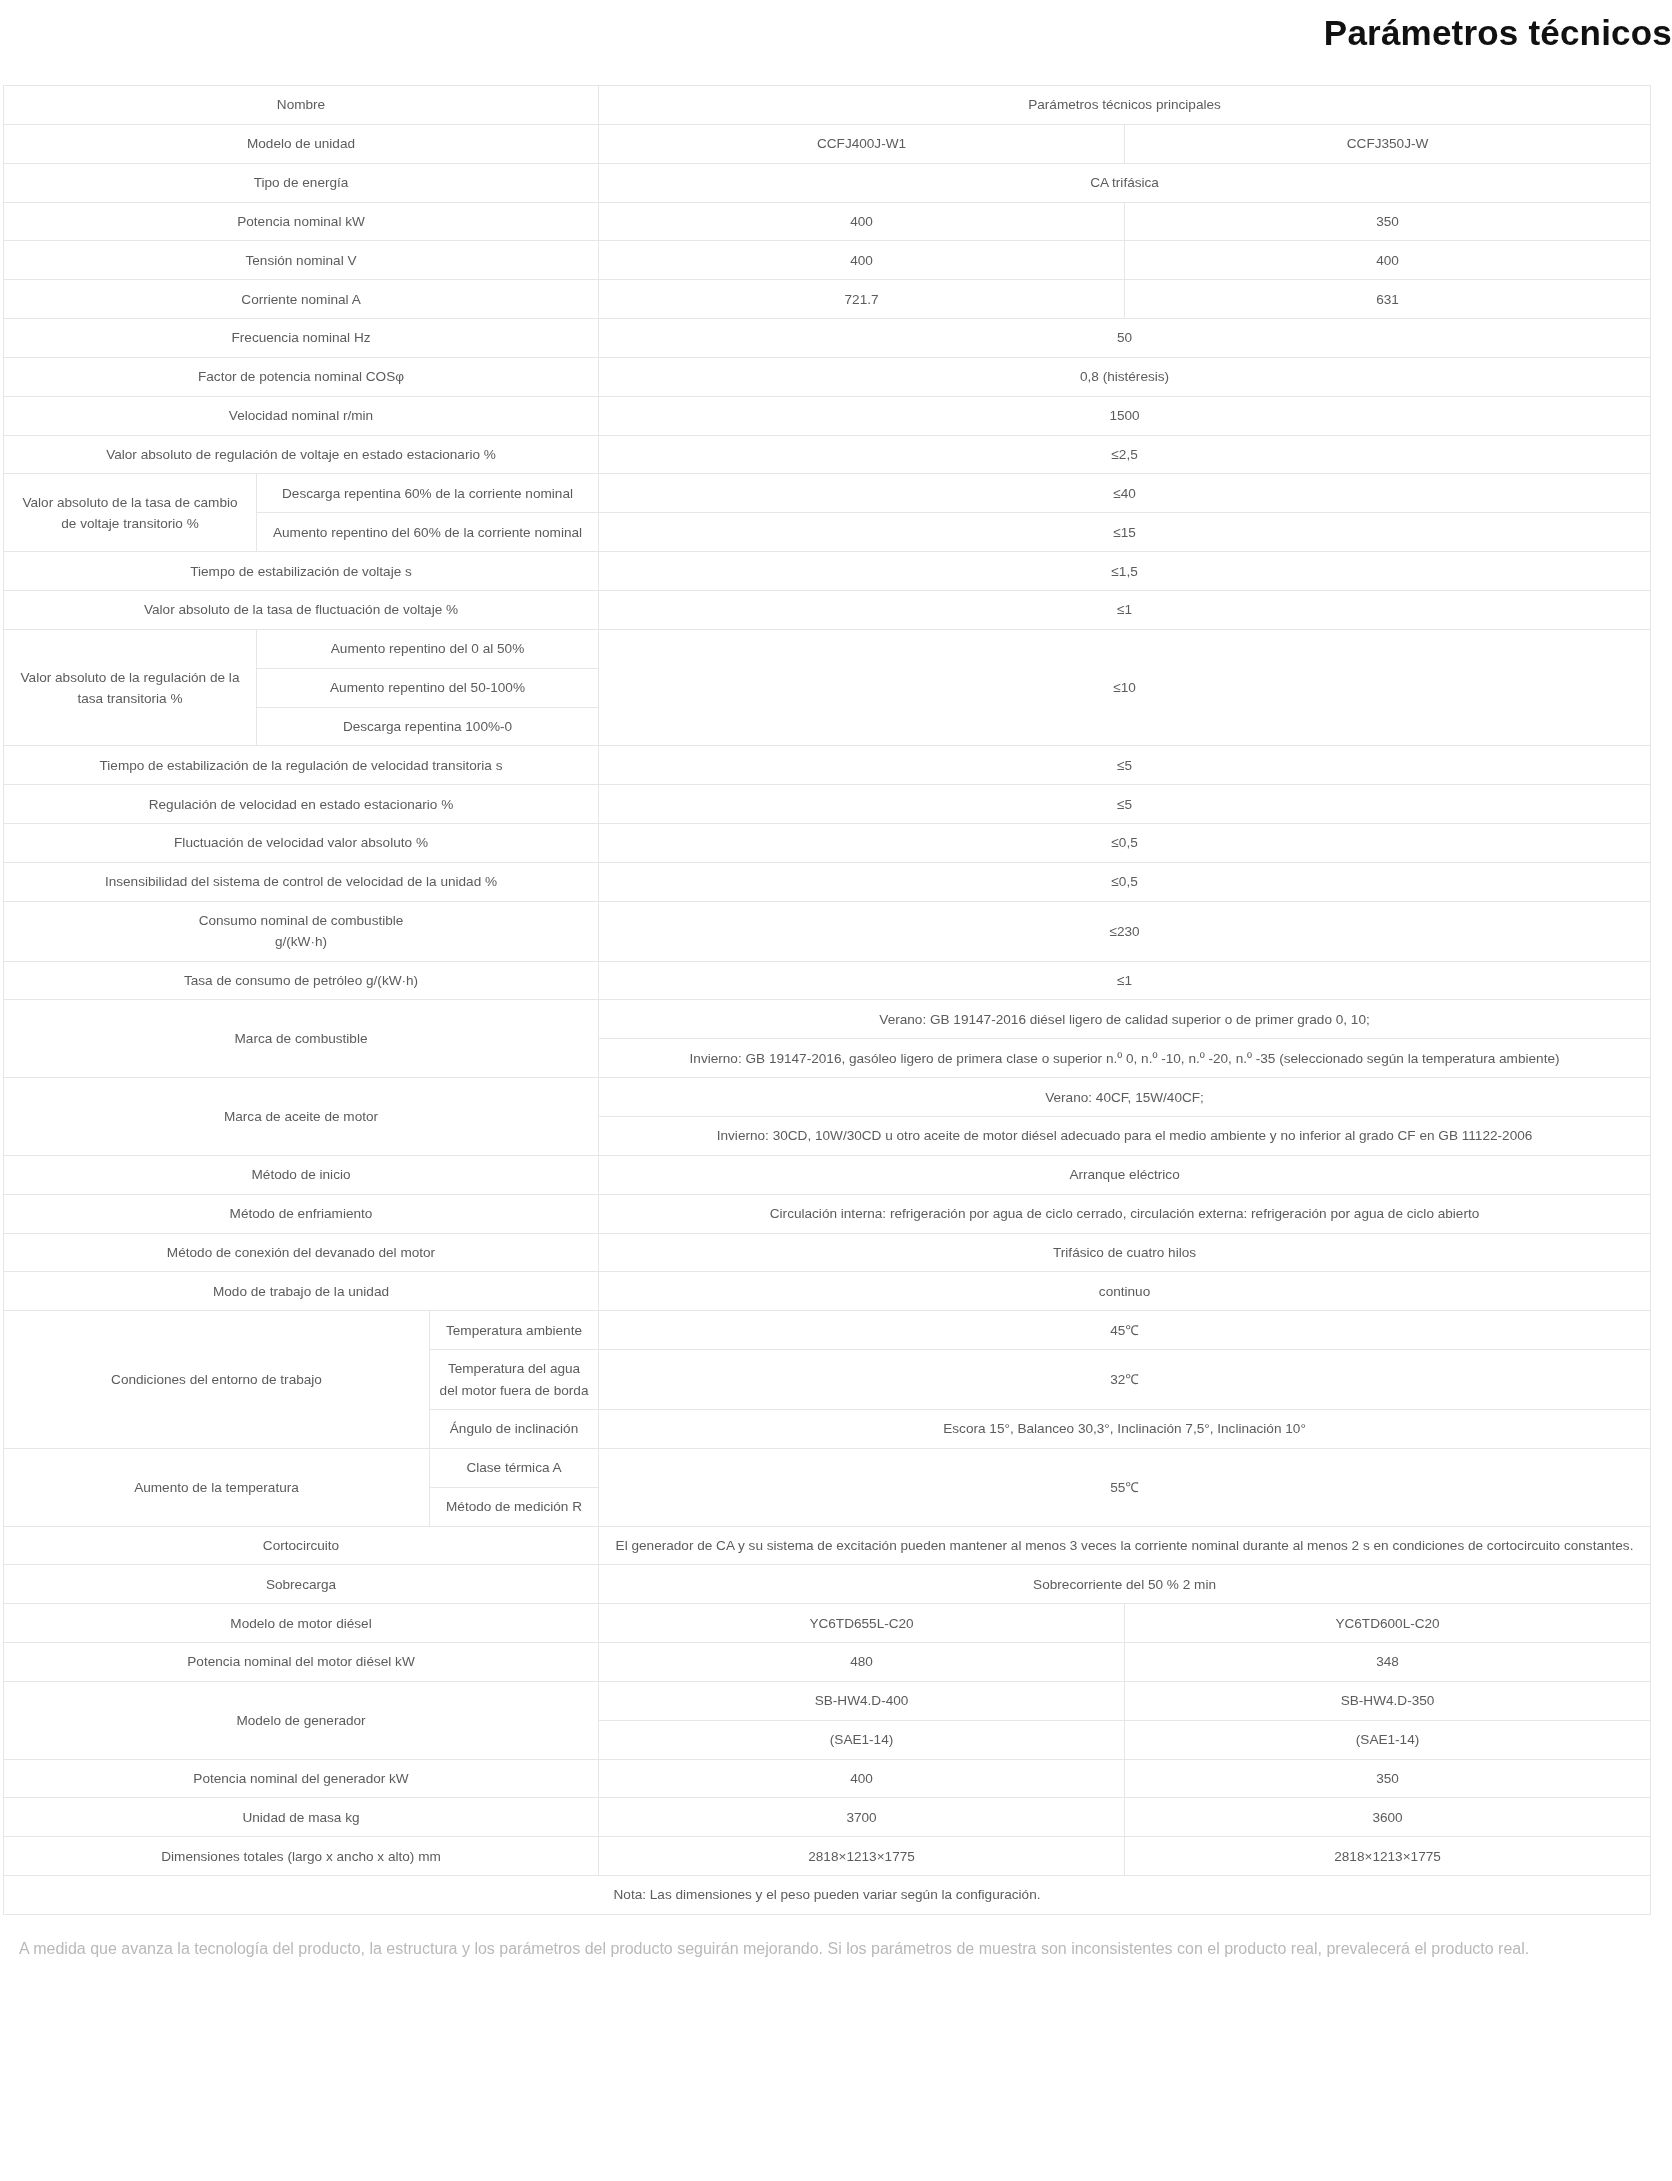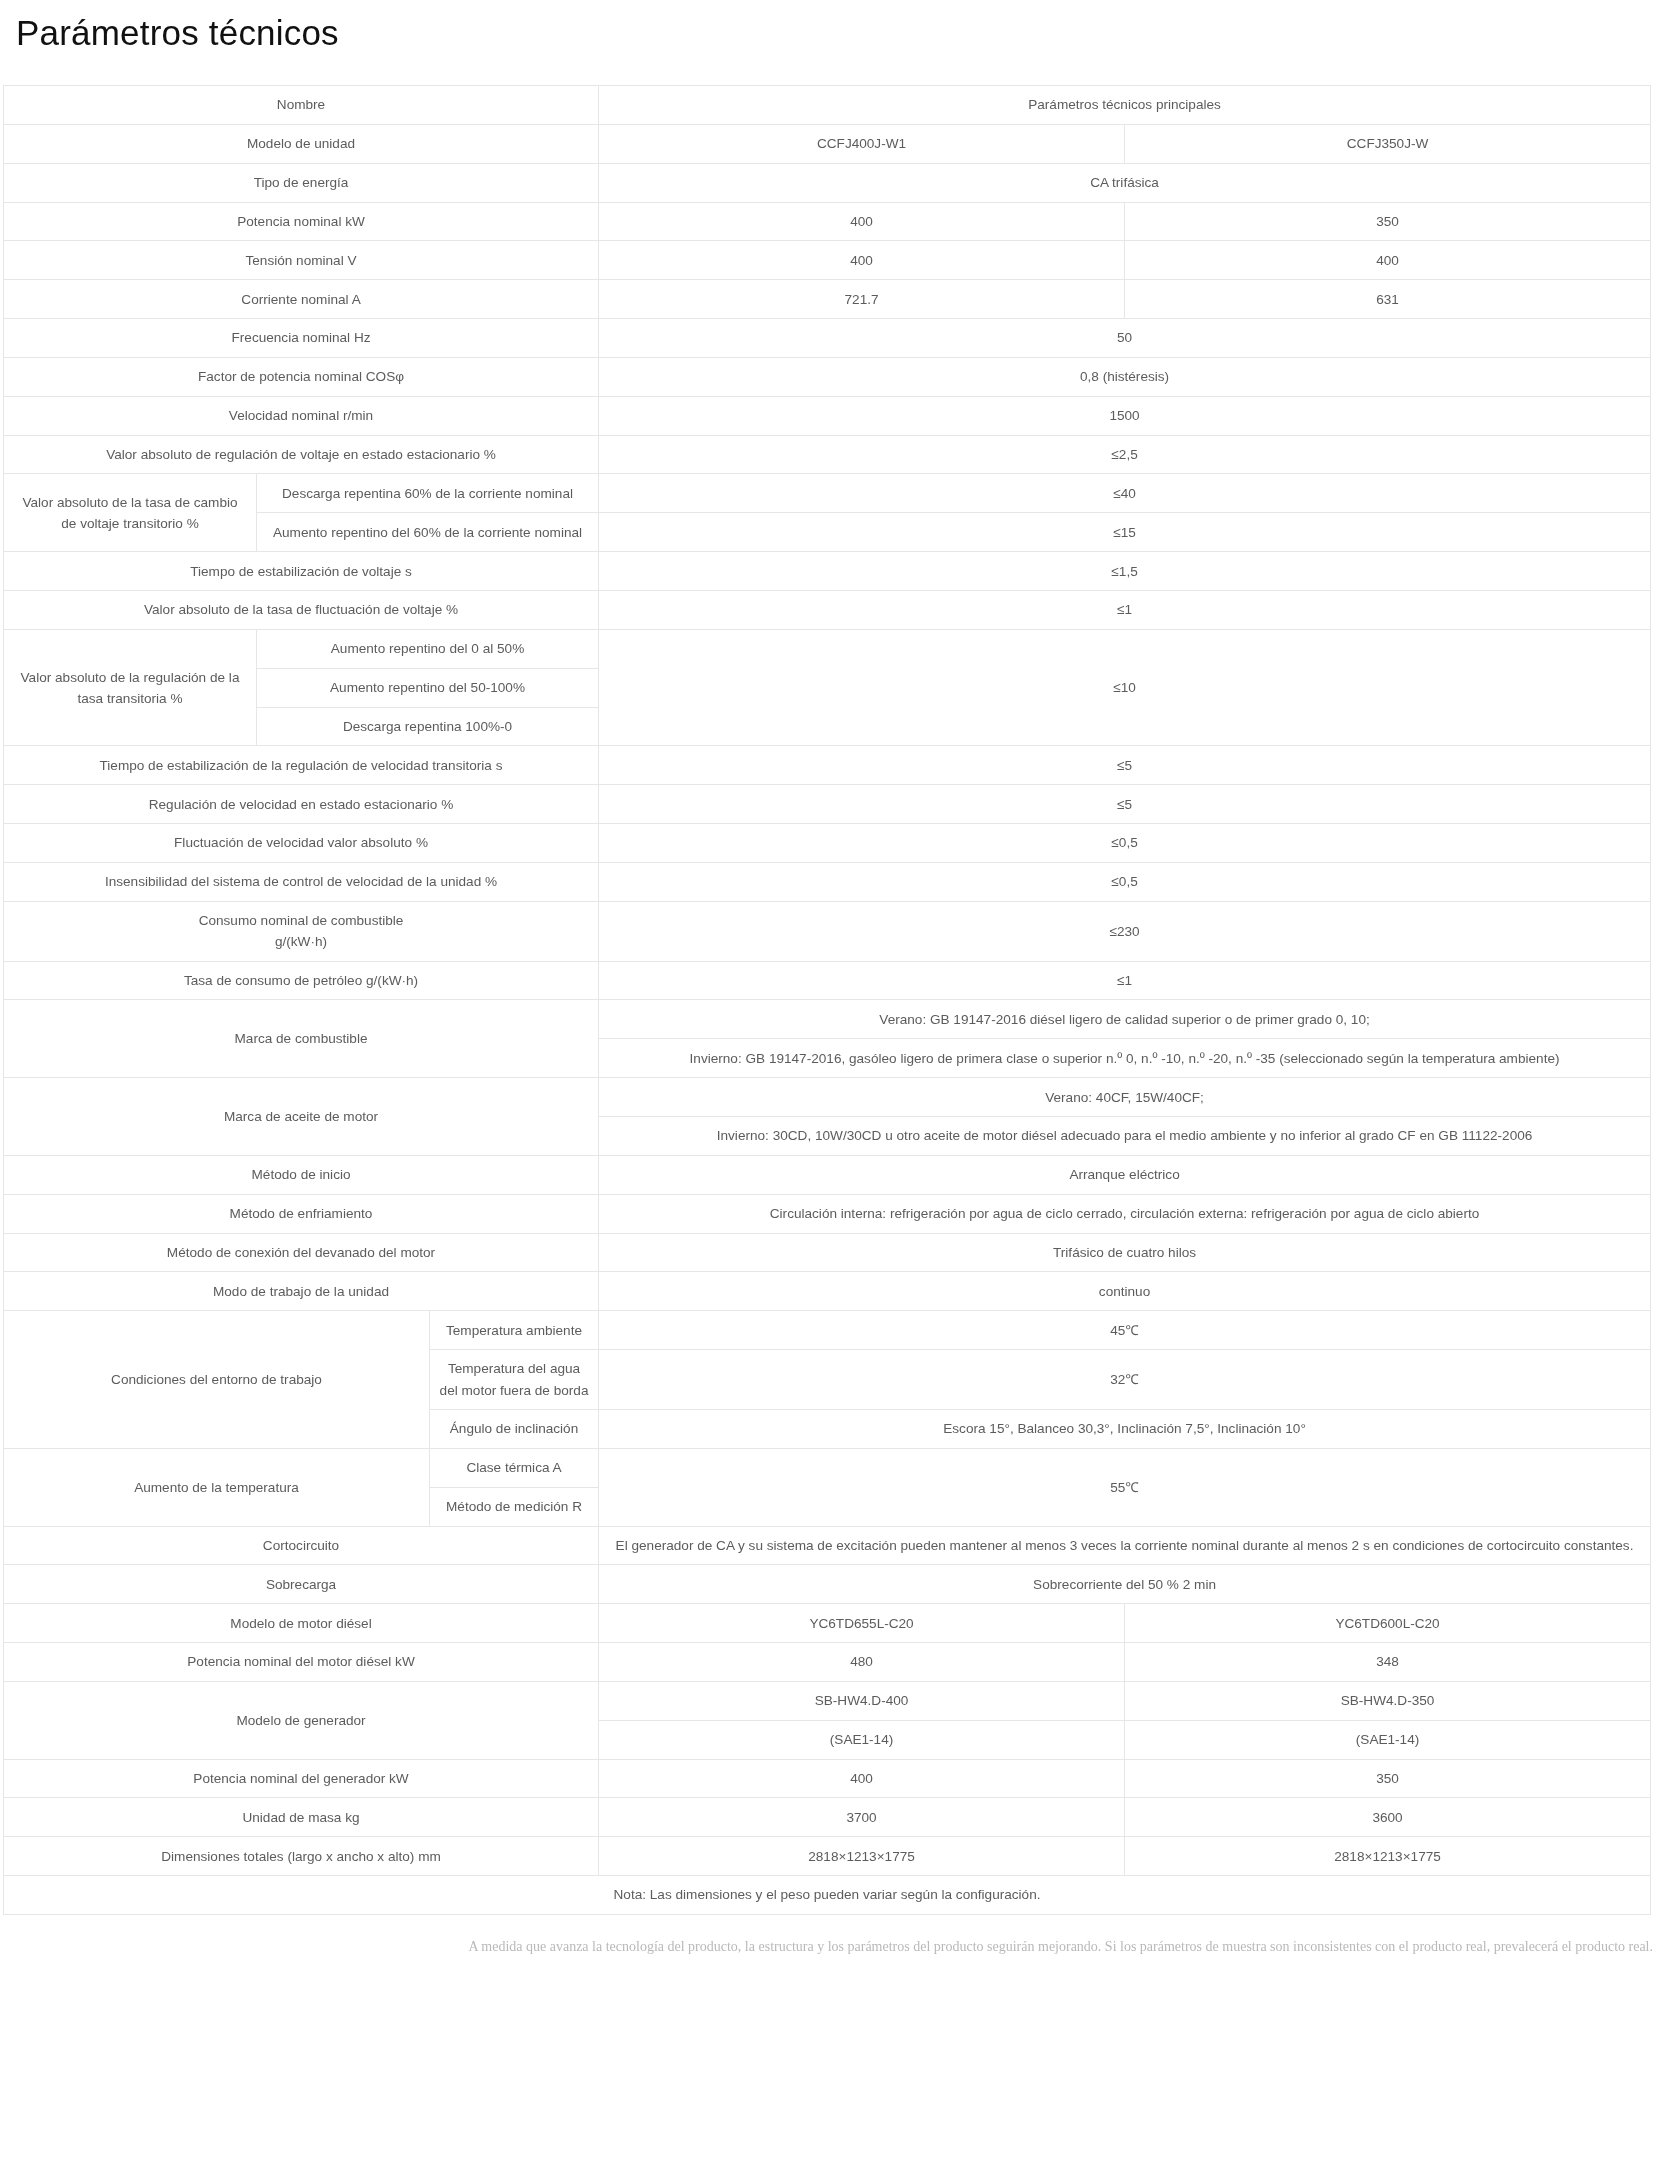--- a/index.html
+++ b/index.html
@@ -14,23 +14,23 @@
     color: #5a5a5a;
     -webkit-font-smoothing: antialiased;
   }
   .page {
     width: 1672px;
     min-height: 2181px;
     padding: 0;
     position: relative;
   }
   .page-title {
-    text-align: left;
+    text-align: right;
     font-size: 35px;
-    font-weight: normal;
+    font-weight: bold;
     color: #111111;
     margin: 0;
     padding: 13px 0 32px 16px;
     letter-spacing: 0.2px;
   }
   table.spec {
     width: 1646px;
     margin: 0 3px;
     border-collapse: collapse;
     table-layout: fixed;
@@ -45,26 +45,25 @@
     color: #5c5c5c;
     font-weight: 400;
   }
   
   .r-title td { padding: 12px 9.4px; }
   .tall td { padding: 15px 9.4px; }
   .note-row td {
     padding: 13px 9.4px;
   }
   .footer-note {
-    text-align: right;
-    font-size: 14px;
+    text-align: left;
+    font-size: 16px;
     color: #b9b9b9;
     padding: 20.6px 19px 15px 19px;
     line-height: 1.6;
-    font-family: Liberation Serif, serif;
   }
   .two-line { white-space: pre-line; }
 </style>
 </head>
 <body>
 
 <div class="page">
 
   <h1 class="page-title">Parámetros técnicos</h1>
 

